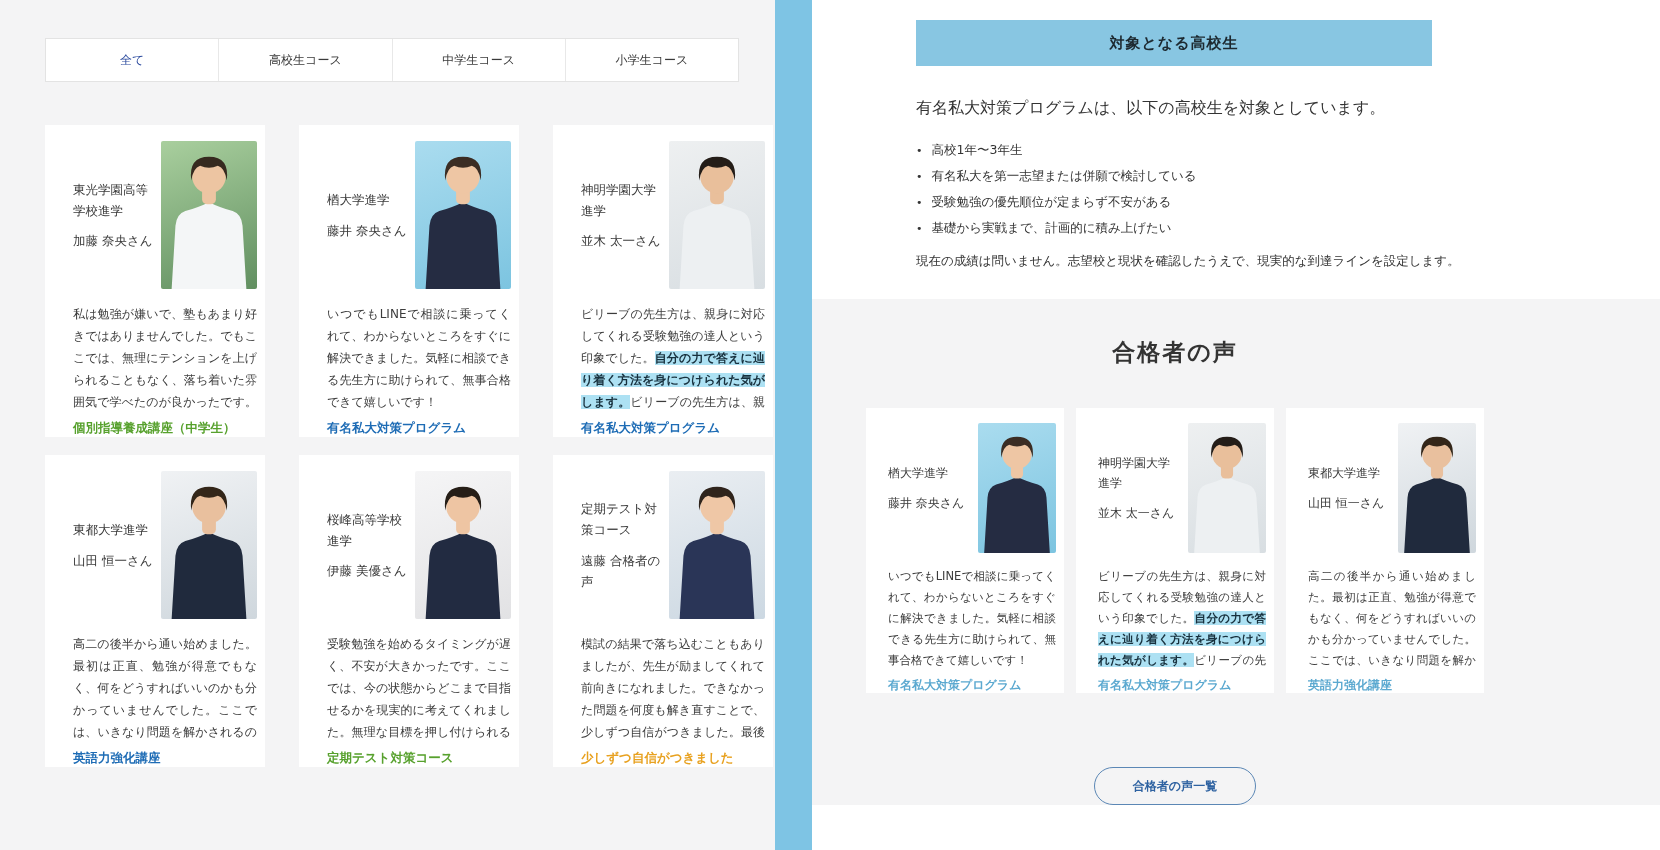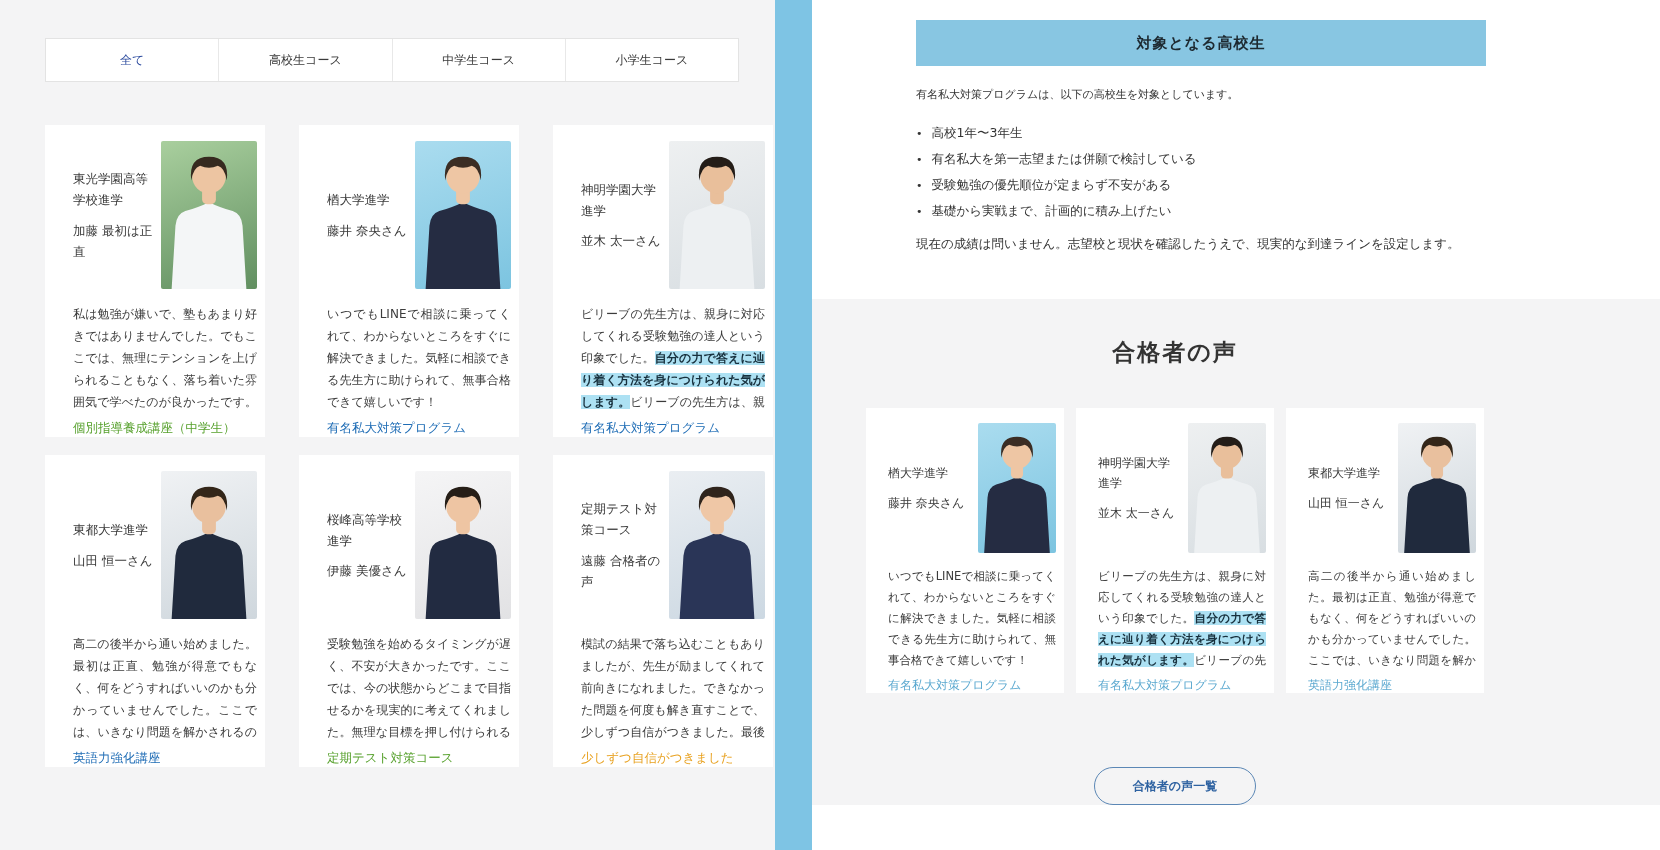--- a/index.html
+++ b/index.html
@@ -17,31 +17,31 @@
   .card { background:#fff; height:312px; padding:16px 8px 14px 28px; overflow:hidden; }
   .card-top { display:flex; align-items:center; height:148px; margin-bottom:14px; }
   .card-id { width:86px; font-size:12.5px; color:#3a3a3a; line-height:1.7; }
   .card-name { margin-top:9px; }
   .photo { width:96px; height:148px; margin-left:auto; overflow:hidden; border-radius:2px;
            background:linear-gradient(160deg,var(--bg1),var(--bg2)); flex-shrink:0; }
   .photo svg { width:100%; height:100%; display:block; }
   .card-body { font-size:12px; line-height:22px; color:#3c3c3c; height:110px; overflow:hidden; text-align:justify; }
   .hl { background:#ade1f3; font-weight:bold; color:#17303d; }
   .fade { color:#a8a8a8; }
-  .card-link { display:inline-block; margin-top:7px; font-size:12.5px; font-weight:normal; text-decoration:none; cursor:pointer; }
+  .card-link { display:inline-block; margin-top:7px; font-size:12.5px; font-weight:bold; text-decoration:none; cursor:pointer; }
 
   
   .stripe { width:37px; background:#7ec4e4; flex-shrink:0; }
 
   
   .right-panel { flex:1; background:#fff; display:flex; flex-direction:column; }
   .right-top { height:300px; padding:20px 0 0 104px; background:#fff; }
-  .header-box { width:570px; height:46px; background:#88c6e2; display:flex; align-items:center; justify-content:center;
+  .header-box { width:516px; height:46px; background:#88c6e2; display:flex; align-items:center; justify-content:center;
                 font-size:15px; font-weight:bold; color:#1d2930; letter-spacing:1px;font-family:Liberation Serif, serif; }
-  .intro { margin-top:21px; width:516px; font-size:11px; color:#333; }
+  .intro { margin-top:32px; width:516px; font-size:16px; color:#333; }
   .bullets { margin-top:23px; list-style:none; width:516px; }
   .bullets li { font-size:12.5px; color:#333; margin-bottom:9px; }
   .bullets li::before { content:"•"; margin-right:9px; font-size:11px; }
   .note { margin-top:16px; width:560px; font-size:12.5px; color:#333; }
 
   .voices { flex:1; background:#f4f4f5; padding-top:38px; }
   .voices-inner { width:618px; margin-left:54px; }
   .voices-title { text-align:center; font-size:23px; font-weight:bold; color:#333; letter-spacing:2px; }
   .voices-cards { display:grid; grid-template-columns:repeat(3,198px); gap:12px; margin-top:40px; }
   .vcard { background:#fff; height:285px; padding:15px 8px 12px 22px; overflow:hidden; }
@@ -68,21 +68,21 @@
       <div class="tab">中学生コース</div>
       <div class="tab">小学生コース</div>
     </div>
 
     <div class="cards-grid">
 
       <div class="card">
         <div class="card-top">
           <div class="card-id">
             <div>東光学園高等学校進学</div>
-            <div class="card-name">加藤 最初は正直</div>
+            <div class="card-name">加藤 奈央さん</div>
           </div>
           <div class="photo" style="--bg1: #a9cf9e; --bg2: #618f60; --shirt: #f4f6f7; --hair: #362a1f; --skin: #edc5a2;">
             <svg viewBox="0 0 100 150" preserveAspectRatio="xMidYMax slice">
                 <path d="M50 62 q-10 5 -24 9 q-9 3 -10 15 l-4 66 h76 l-4 -66 q-1 -12 -10 -15 q-14 -4 -24 -9z" fill="var(--shirt)"></path>
                 <rect x="43" y="46" width="14" height="18" rx="5" fill="var(--skin)"></rect>
                 <circle cx="50" cy="36" r="17" fill="var(--skin)"></circle>
                 <path d="M32 40 q-3 -24 18 -24 q21 0 18 24 q-2 -13 -9 -15 q-9 4 -18 0 q-7 2 -9 15z" fill="var(--hair)"></path>
               </svg>
           </div>
         </div>

